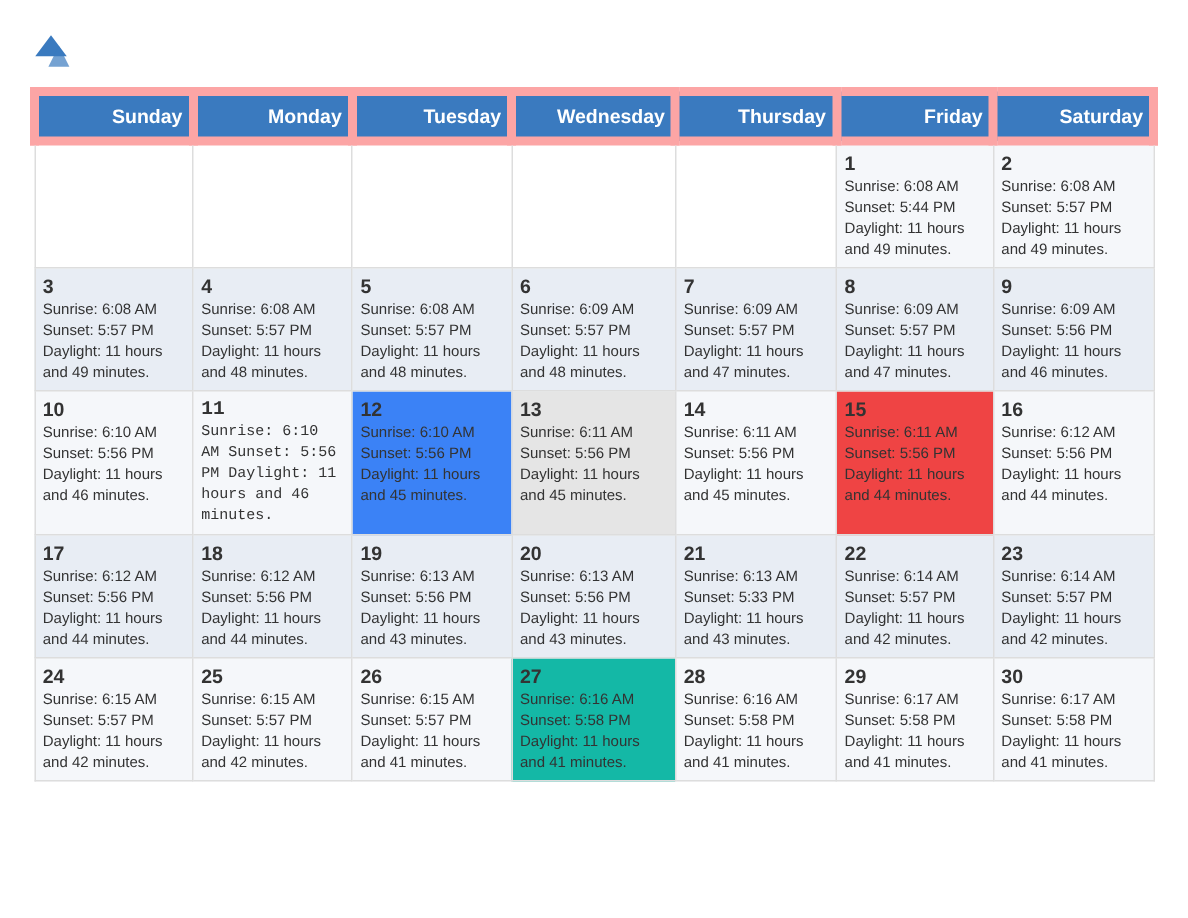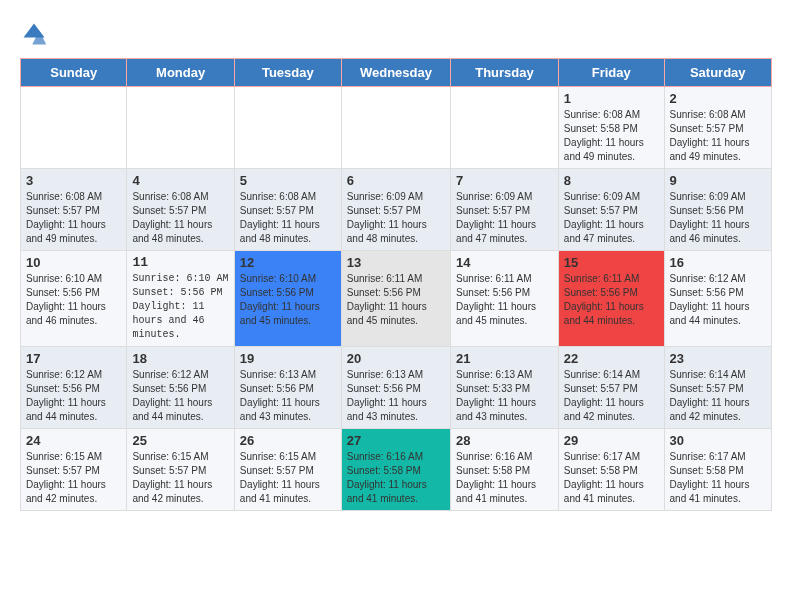--- a/index.html
+++ b/index.html
@@ -55,22 +55,22 @@
       width: 100%;
       border-collapse: collapse;
       border: 1px solid #ccc;
     }
     .calendar th {
       background: #3a7abf;
       color: #fff;
       font-size: 13px;
       font-weight: bold;
       padding: 6px 4px;
-      text-align: center;
-      border: 1px solid #fca5a5;
+      text-align: right;
+      border: 6px solid #fca5a5;
     }
     .calendar td {
       vertical-align: top;
       border: 1px solid #ddd;
       padding: 4px 5px;
       width: 113px;
       min-height: 80px;
       font-size: 10px;
       color: #333;
       background: #fff;
@@ -132,21 +132,21 @@
     <tbody id="calendar-body">
     <tr>
           <td class="empty-cell"></td>
           <td class="empty-cell"></td>
           <td class="empty-cell"></td>
           <td class="empty-cell"></td>
           <td class="empty-cell"></td>
           <td style="background: rgb(245, 247, 250);">
             <span class="day-num">1</span>
             <div class="day-info">Sunrise: 6:08 AM
-Sunset: 5:58 PM
+Sunset: 5:44 PM
 Daylight: 11 hours and 49 minutes.</div>
           </td>
           <td style="background: rgb(245, 247, 250);">
             <span class="day-num">2</span>
             <div class="day-info">Sunrise: 6:08 AM
 Sunset: 5:57 PM
 Daylight: 11 hours and 49 minutes.</div>
           </td>
         </tr>
         <tr>

